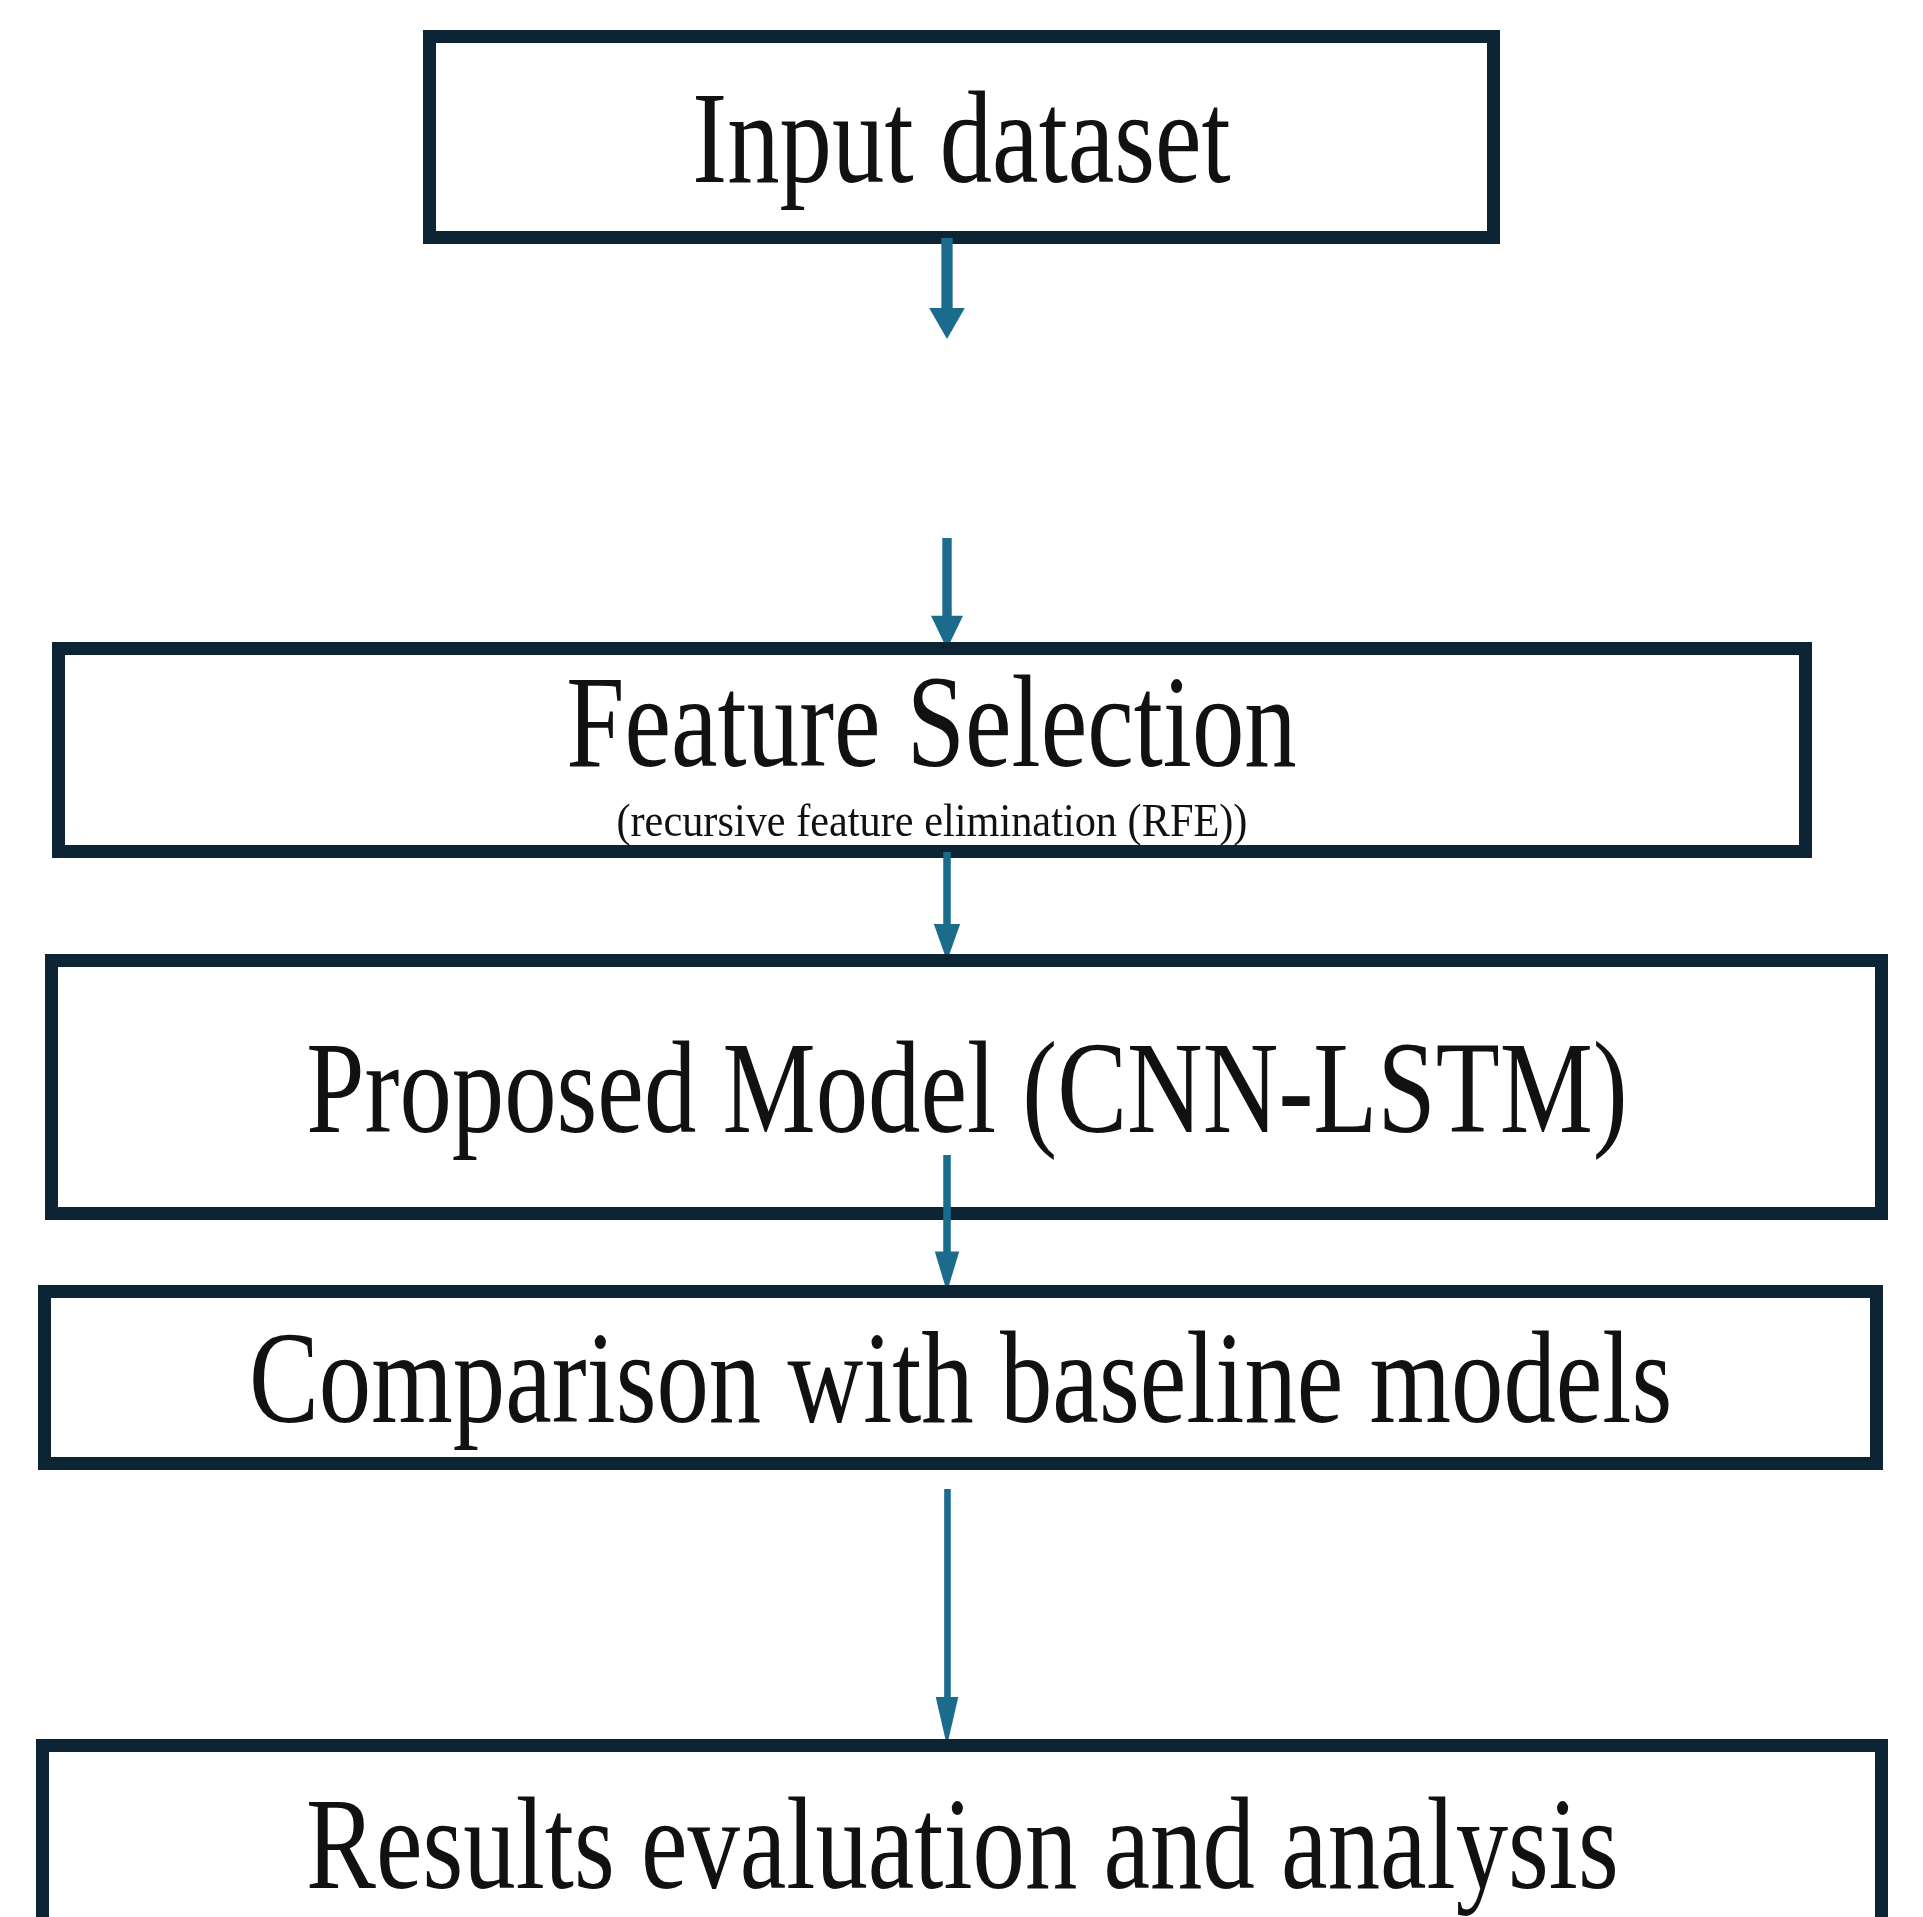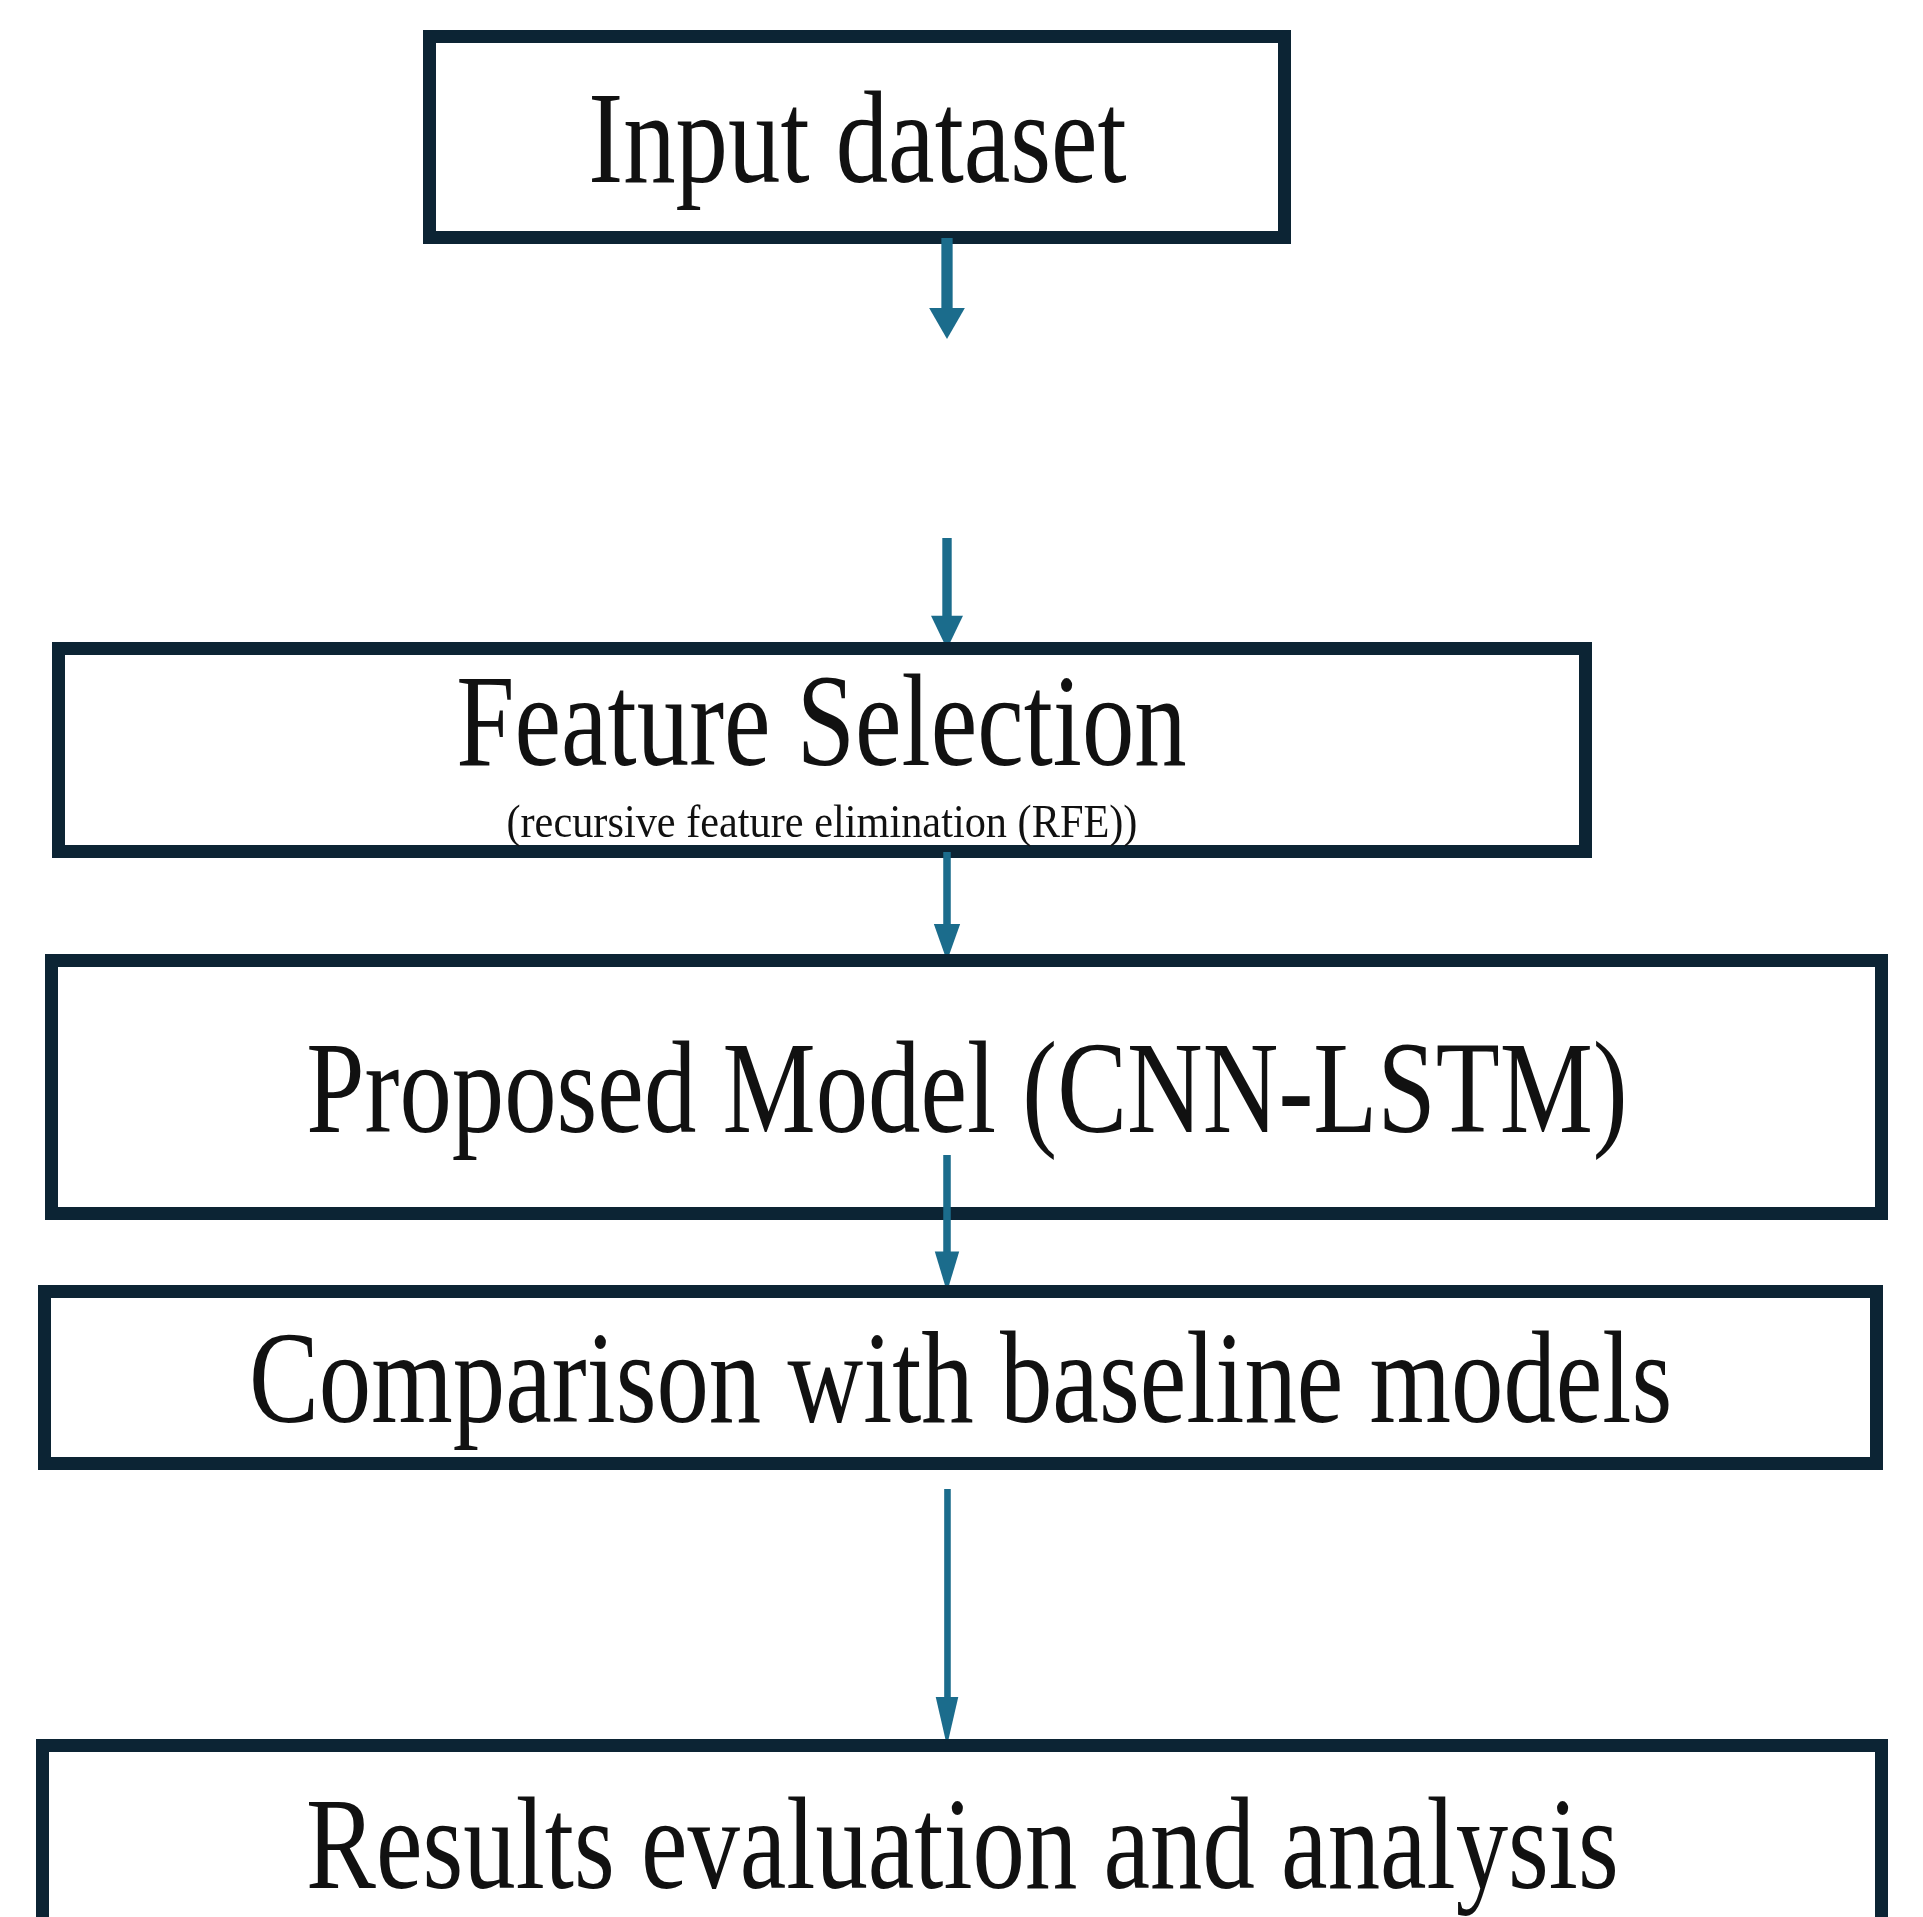--- a/index.html
+++ b/index.html
@@ -46,23 +46,23 @@
     color: #111111;
     font-family: "Liberation Serif", "DejaVu Serif", serif;
     font-weight: 400;
     line-height: 1.0;
     white-space: nowrap;
     transform: scaleX(0.92);
     transform-origin: center center;
   }
 
   
-  #box-input        { left: 423px;  top: 30px;   width: 868px; height: 214px; }
+  #box-input        { left: 423px;  top: 30px;   width: 1077px; height: 214px; }
   #box-preprocess   { left: 36px;   top: 331px;  width: 1852px; height: 212px; }
-  #box-feature      { left: 52px;   top: 642px;  width: 1540px; height: 216px; justify-content: space-between; }
+  #box-feature      { left: 52px;   top: 642px;  width: 1760px; height: 216px; }
   #box-model        { left: 45px;   top: 954px; width: 1843px; height: 266px; }
   #box-comparison   { left: 38px;   top: 1285px; width: 1845px; height: 185px; }
   #box-results      { left: 36px;   top: 1739px; width: 1852px; height: 208px; }
 
   
   #box-input      .title      { font-size: 131px; }
   #box-preprocess .title      { font-size: 131px; margin-bottom: -5.7px; }
   #box-preprocess .subtitle   { font-size: 50px;  margin-top: 15px; }
   #box-feature    .title      { font-size: 131px; margin-bottom: -5.7px; }
   #box-feature    .subtitle   { font-size: 46px;  margin-top: 17px; }

